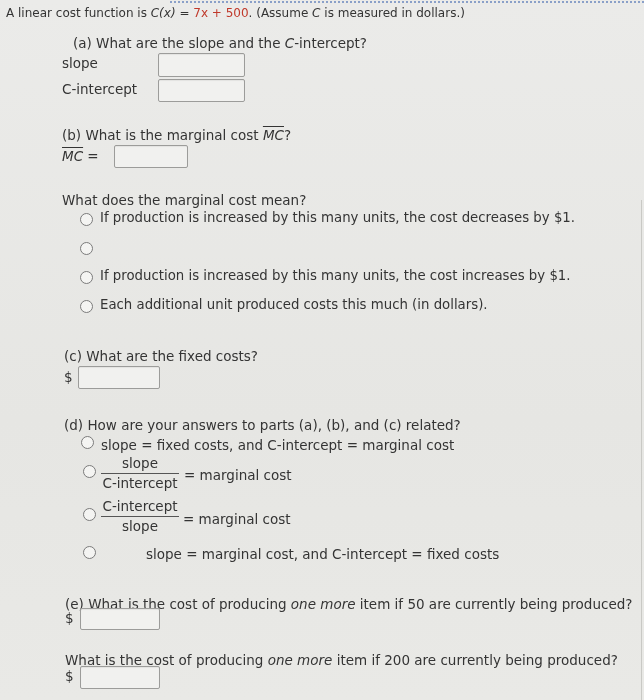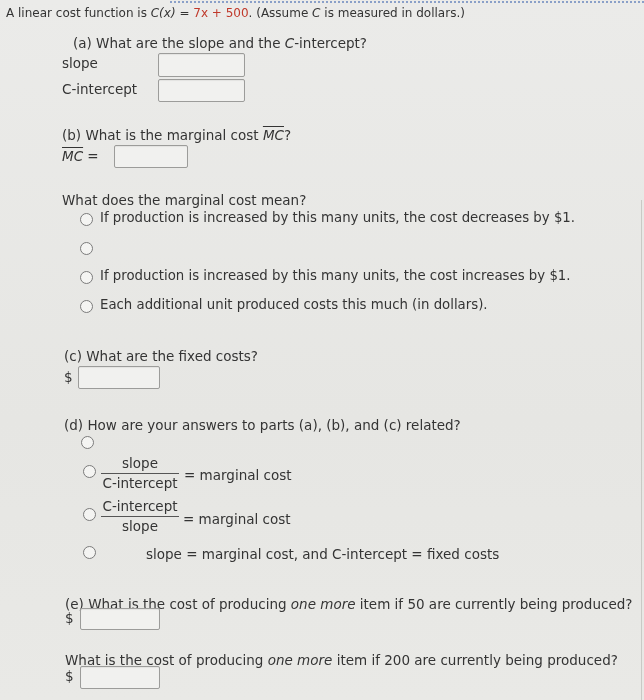--- a/index.html
+++ b/index.html
@@ -79,20 +79,21 @@
   <div class="radio" style="left:80px; top:300px;"></div>
   <div class="abs txt" style="left:100px; top:297px; font-size:13.3px;">Each additional unit produced costs this much (in dollars).</div>
 
   <div class="abs txt" style="left:64px; top:348px;">(c) What are the fixed costs?</div>
   <div class="abs txt" style="left:64px; top:369px;">$</div>
   <div class="box" style="left:78px; top:366px; width:80px; height:21px;"></div>
 
   <div class="abs txt" style="left:64px; top:417px;">(d) How are your answers to parts (a), (b), and (c) related?</div>
 
   <div class="radio" style="left:81px; top:436px;"></div>
+  <div class="abs txt" style="left:101px; top:437px;">slope = fixed costs, and C-intercept = marginal cost</div>
 
   <div class="radio" style="left:83px; top:465px;"></div>
   <div class="frac" style="left:101px; top:455px; width:78px;">
     <span class="num">slope</span>
     <span class="bar"></span>
     <span class="den">C-intercept</span>
   </div>
   <div class="abs txt" style="left:184px; top:467px;">= marginal cost</div>
 
   <div class="radio" style="left:83px; top:508px;"></div>

